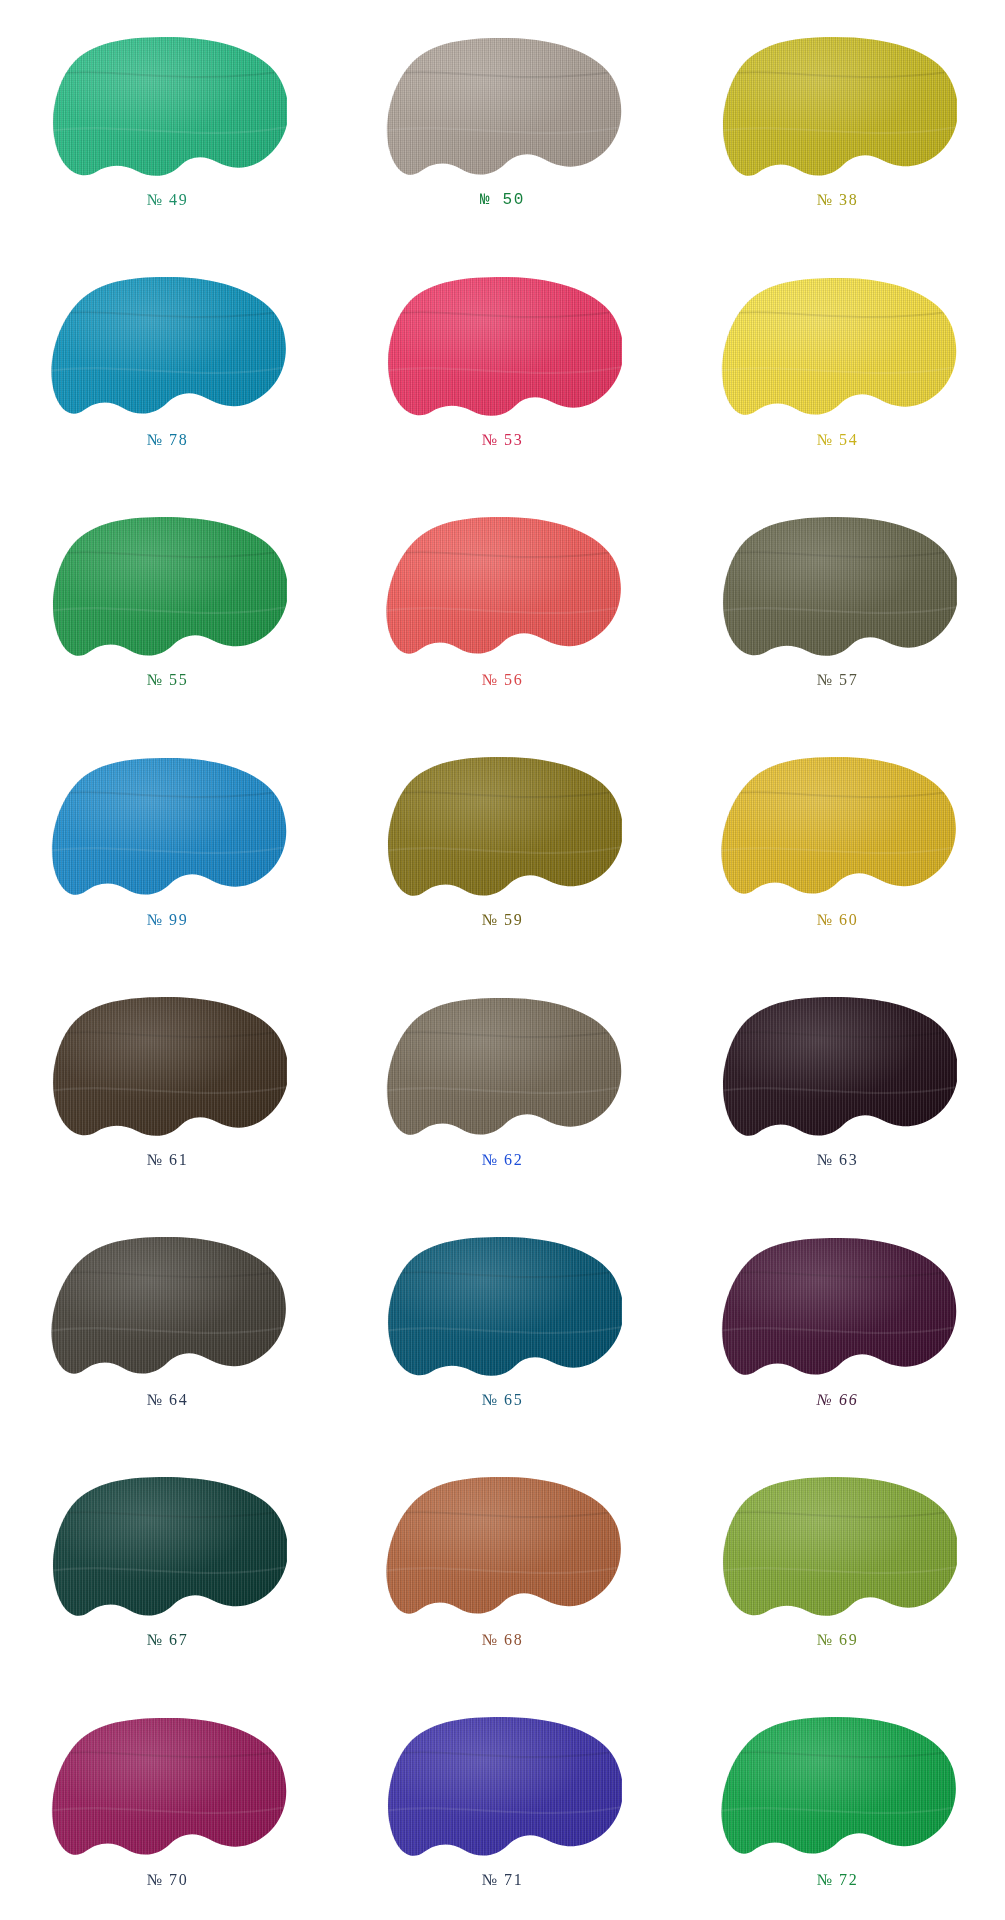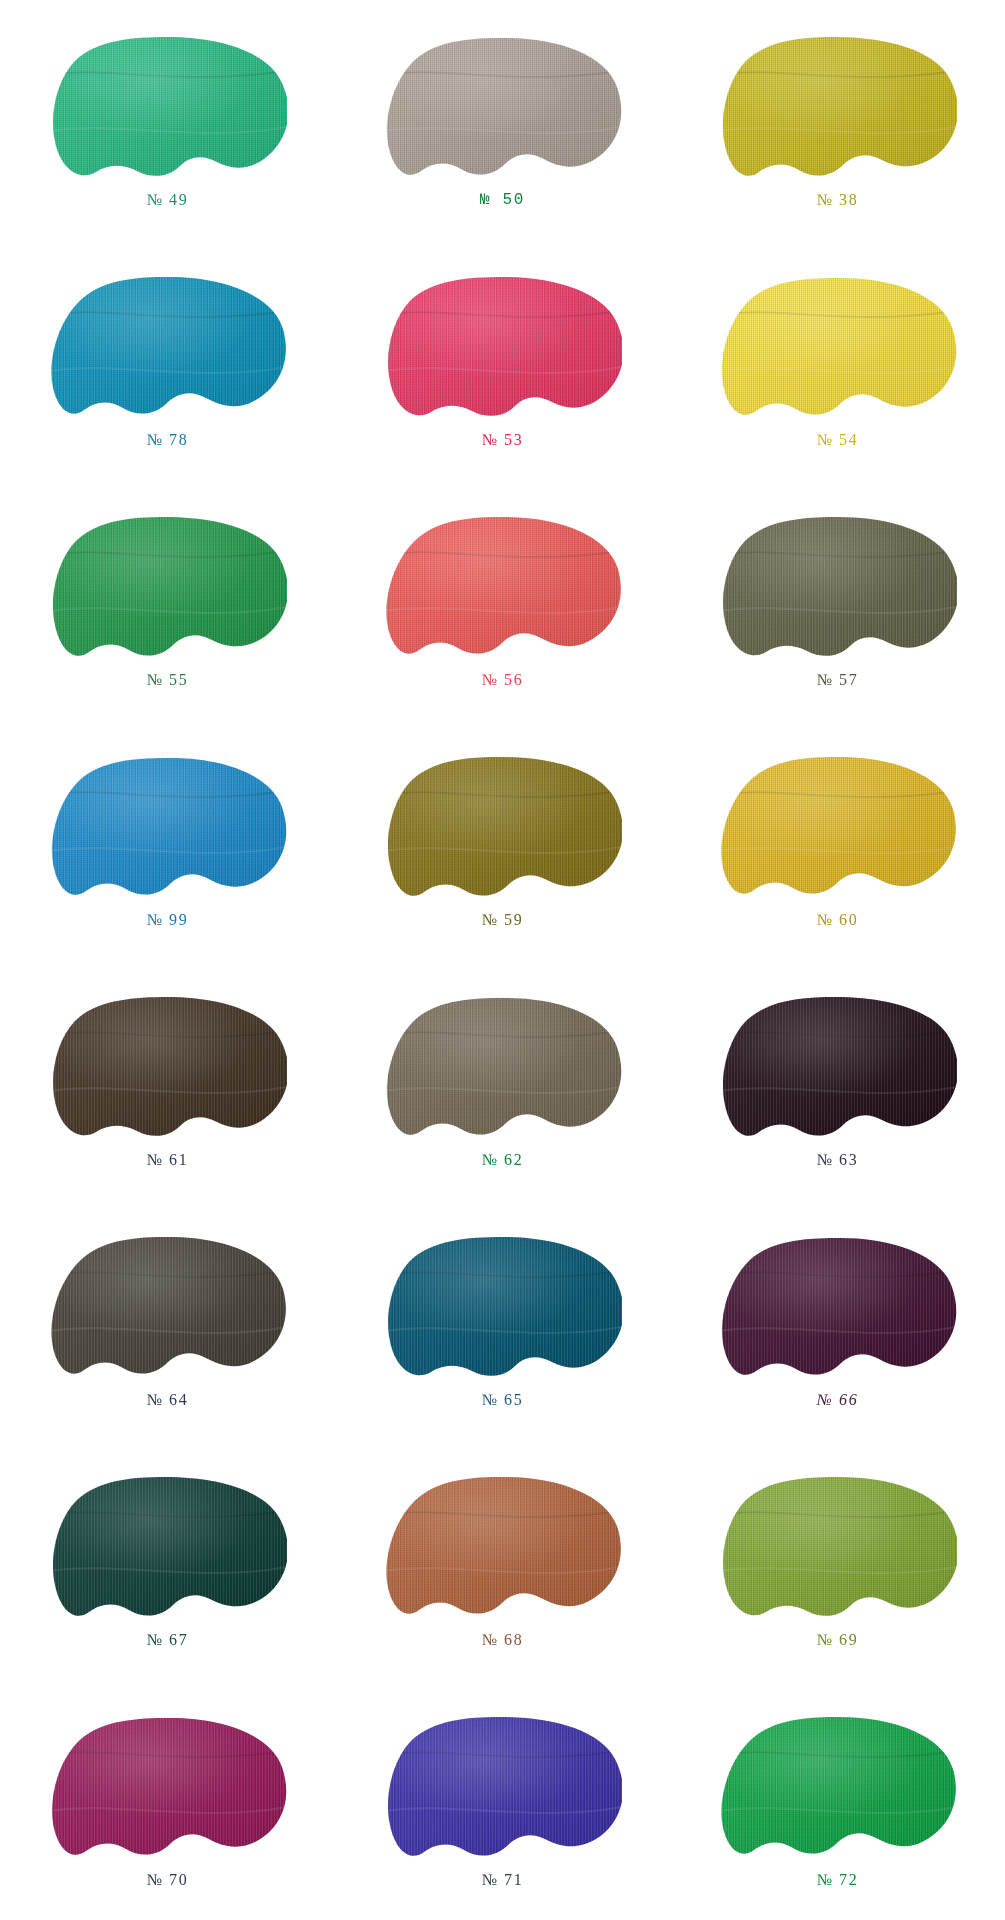--- a/index.html
+++ b/index.html
@@ -452,21 +452,21 @@
             <g clip-path="url(#c13)" opacity="0.10">
               <path d="M0,40 C60,30 120,52 238,36" stroke="#000" stroke-width="2" fill="none"></path>
               <path d="M0,96 C70,86 150,108 238,92" stroke="#fff" stroke-width="2" fill="none"></path>
             </g>
           </svg>
         </div>
         <div class="weave" style="clip-path: path(&quot;M 122 3 C 174 3 222 20 233 52 C 244 84 233 112 208 126 C 190 136 172 131 160 124 C 146 116 132 118 121 129 C 109 141 92 143 77 134 C 62 125 48 128 37 136 C 22 147 8 133 4 108 C 0 80 10 44 32 24 C 54 5 88 3 122 3 Z&quot;);"></div>
         <div class="weave2" style="clip-path: path(&quot;M 122 3 C 174 3 222 20 233 52 C 244 84 233 112 208 126 C 190 136 172 131 160 124 C 146 116 132 118 121 129 C 109 141 92 143 77 134 C 62 125 48 128 37 136 C 22 147 8 133 4 108 C 0 80 10 44 32 24 C 54 5 88 3 122 3 Z&quot;);"></div>
         <div class="sheen" style="clip-path: path(&quot;M 122 3 C 174 3 222 20 233 52 C 244 84 233 112 208 126 C 190 136 172 131 160 124 C 146 116 132 118 121 129 C 109 141 92 143 77 134 C 62 125 48 128 37 136 C 22 147 8 133 4 108 C 0 80 10 44 32 24 C 54 5 88 3 122 3 Z&quot;);"></div>
       </div>
-      <div class="swatch-label" style="color: #15803d;">№ 62</div>
+      <div class="swatch-label" style="color: #1d4ed8;">№ 62</div>
     </div>
     <div class="swatch-cell">
       <div class="swatch-blob-wrap">
         <div class="swatch-blob">
           <svg viewBox="0 0 238 152" preserveAspectRatio="none" xmlns="http://www.w3.org/2000/svg">
             <defs>
               <linearGradient id="g14" x1="0" y1="0" x2="1" y2="1">
                 <stop offset="0%" stop-color="#392630"></stop>
                 <stop offset="55%" stop-color="#2b1822"></stop>
                 <stop offset="100%" stop-color="#1d0a14"></stop>

